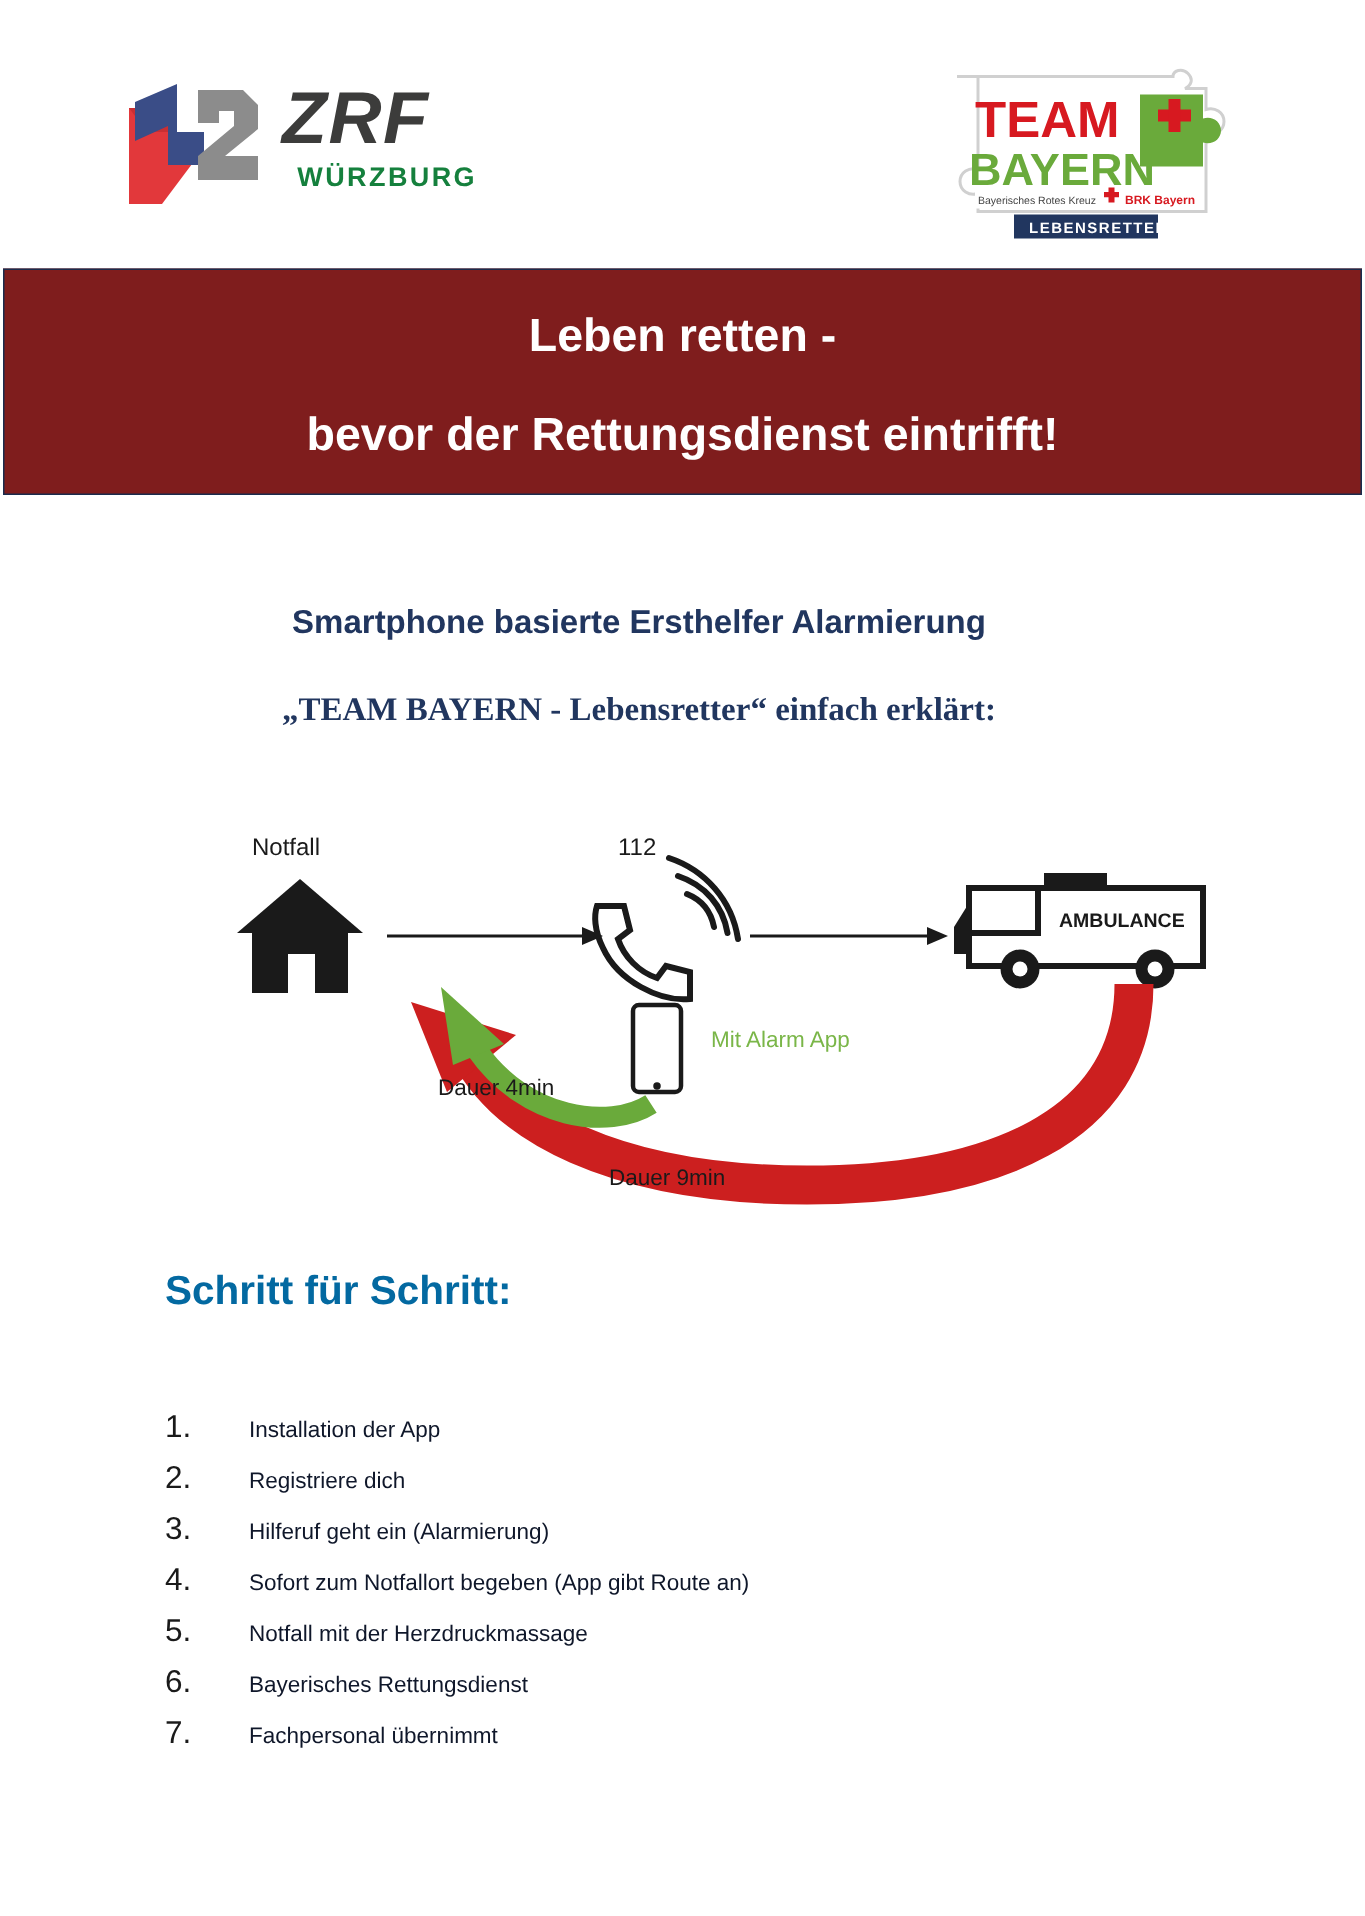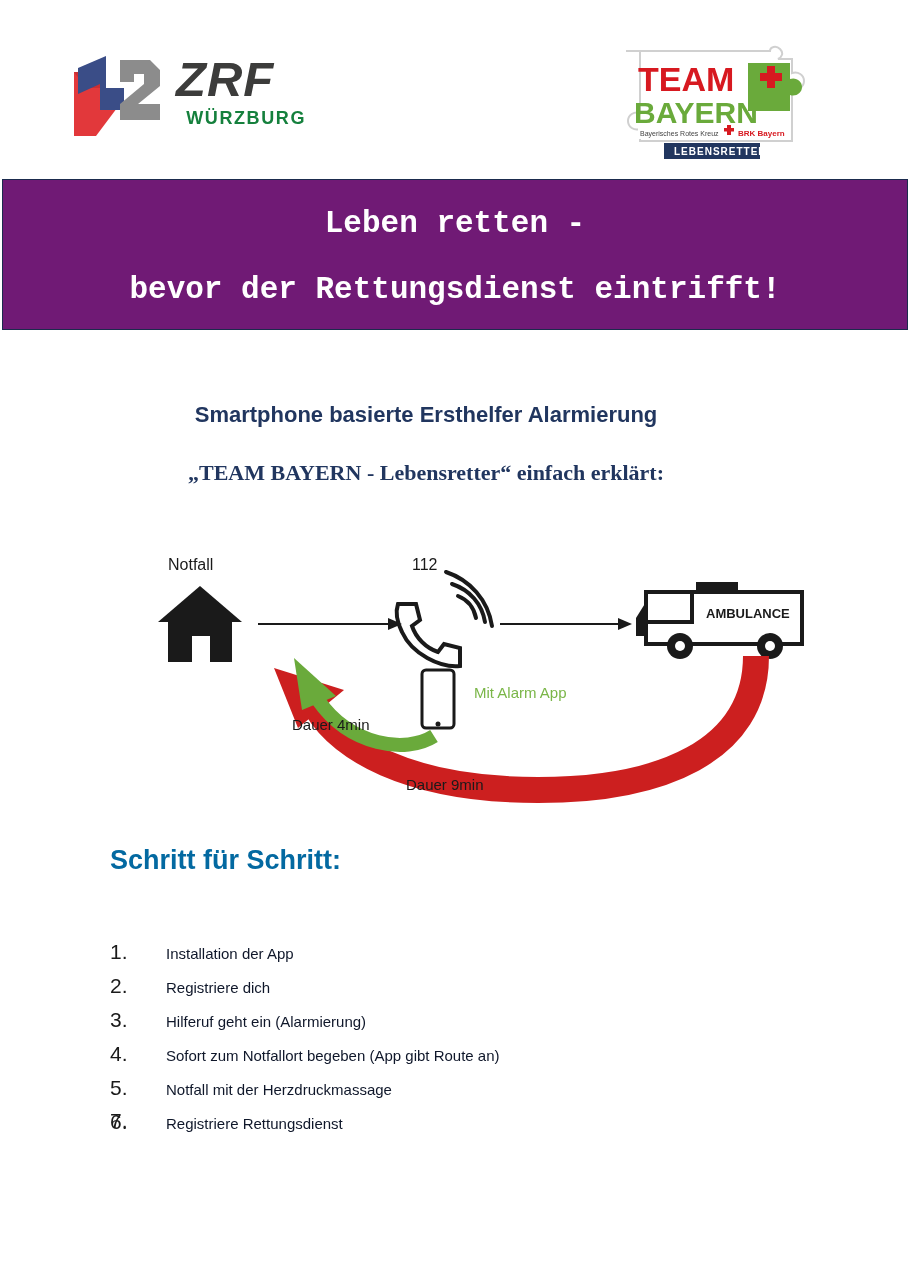--- a/index.html
+++ b/index.html
@@ -13,21 +13,21 @@
     position: relative;
     font-family: "Liberation Sans", sans-serif;
     color: #000000;
     overflow: hidden;
   }
 
   
   .header {
     position: absolute;
     top: 0;
-    left: 0;
+    left: 12px;
     width: 794px;
     height: 175px;
   }
 
   
   .zrf-logo {
     position: absolute;
     left: 72px;
     top: 52px;
     width: 235px;
@@ -73,28 +73,27 @@
     height: 120px;
   }
 
   
   .banner {
     position: absolute;
     left: 2px;
     top: 179px;
     width: 906px;
     height: 151px;
-    background: #701a75;
+    background: #7f1d1d;
     box-sizing: border-box;
     border: 1px solid #1b2b4d;
     color: #ffffff;
     text-align: center;
     font-weight: bold;
     font-size: 31px;
-    font-family: Liberation Mono, monospace;
   }
   .banner .line1 {
     margin-top: 24px;
     line-height: 40px;
   }
   .banner .line2 {
     margin-top: 26px;
     line-height: 40px;
   }
 
@@ -307,18 +306,19 @@
   <div class="step-row">
     <div class="step-num">4.</div>
     <div class="step-text">Sofort zum Notfallort begeben (App gibt Route an)</div>
   </div>
   <div class="step-row">
     <div class="step-num">5.</div>
     <div class="step-text">Notfall mit der Herzdruckmassage</div>
   </div>
   <div class="step-row">
     <div class="step-num">6.</div>
-    <div class="step-text">Registriere Rettungsdienst</div>
+    <div class="step-text">Bayerisches Rettungsdienst</div>
   </div>
   <div class="step-row">
     <div class="step-num">7.</div>
+    <div class="step-text">Fachpersonal übernimmt</div>
   </div>
 </div>
 
 </body></html>

